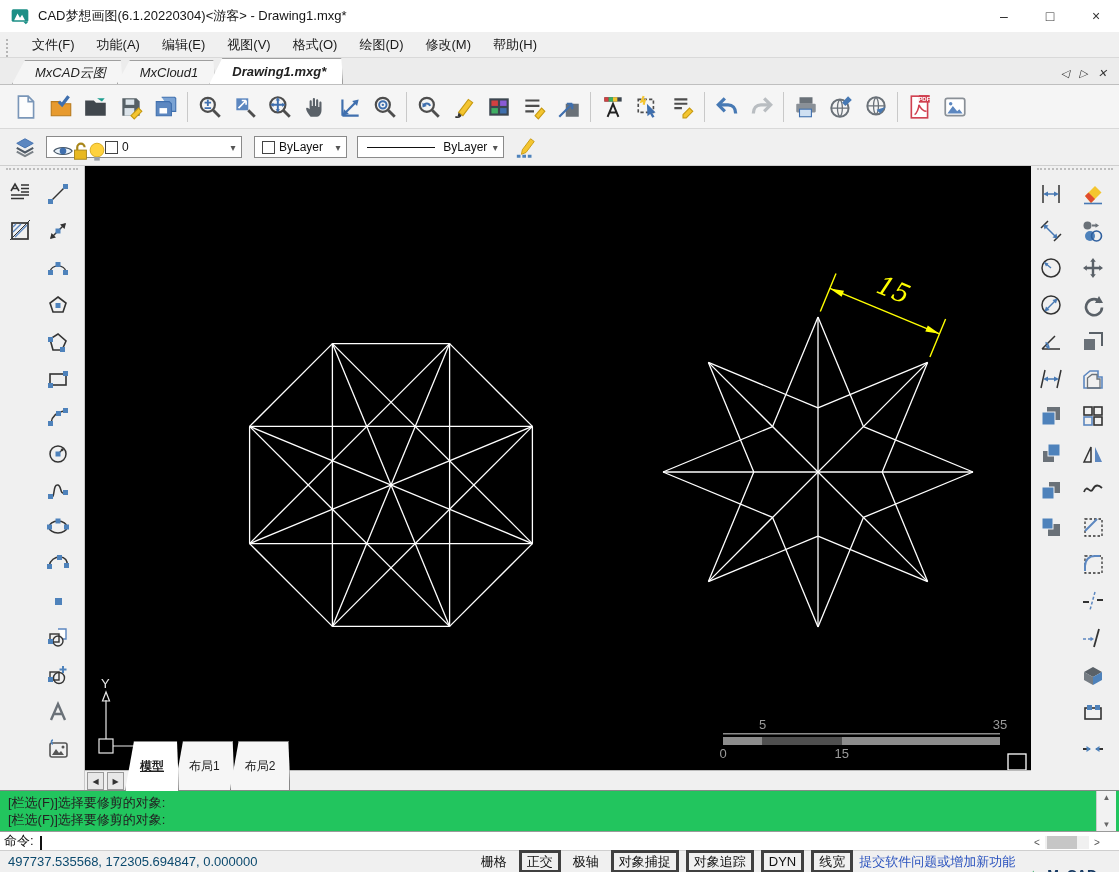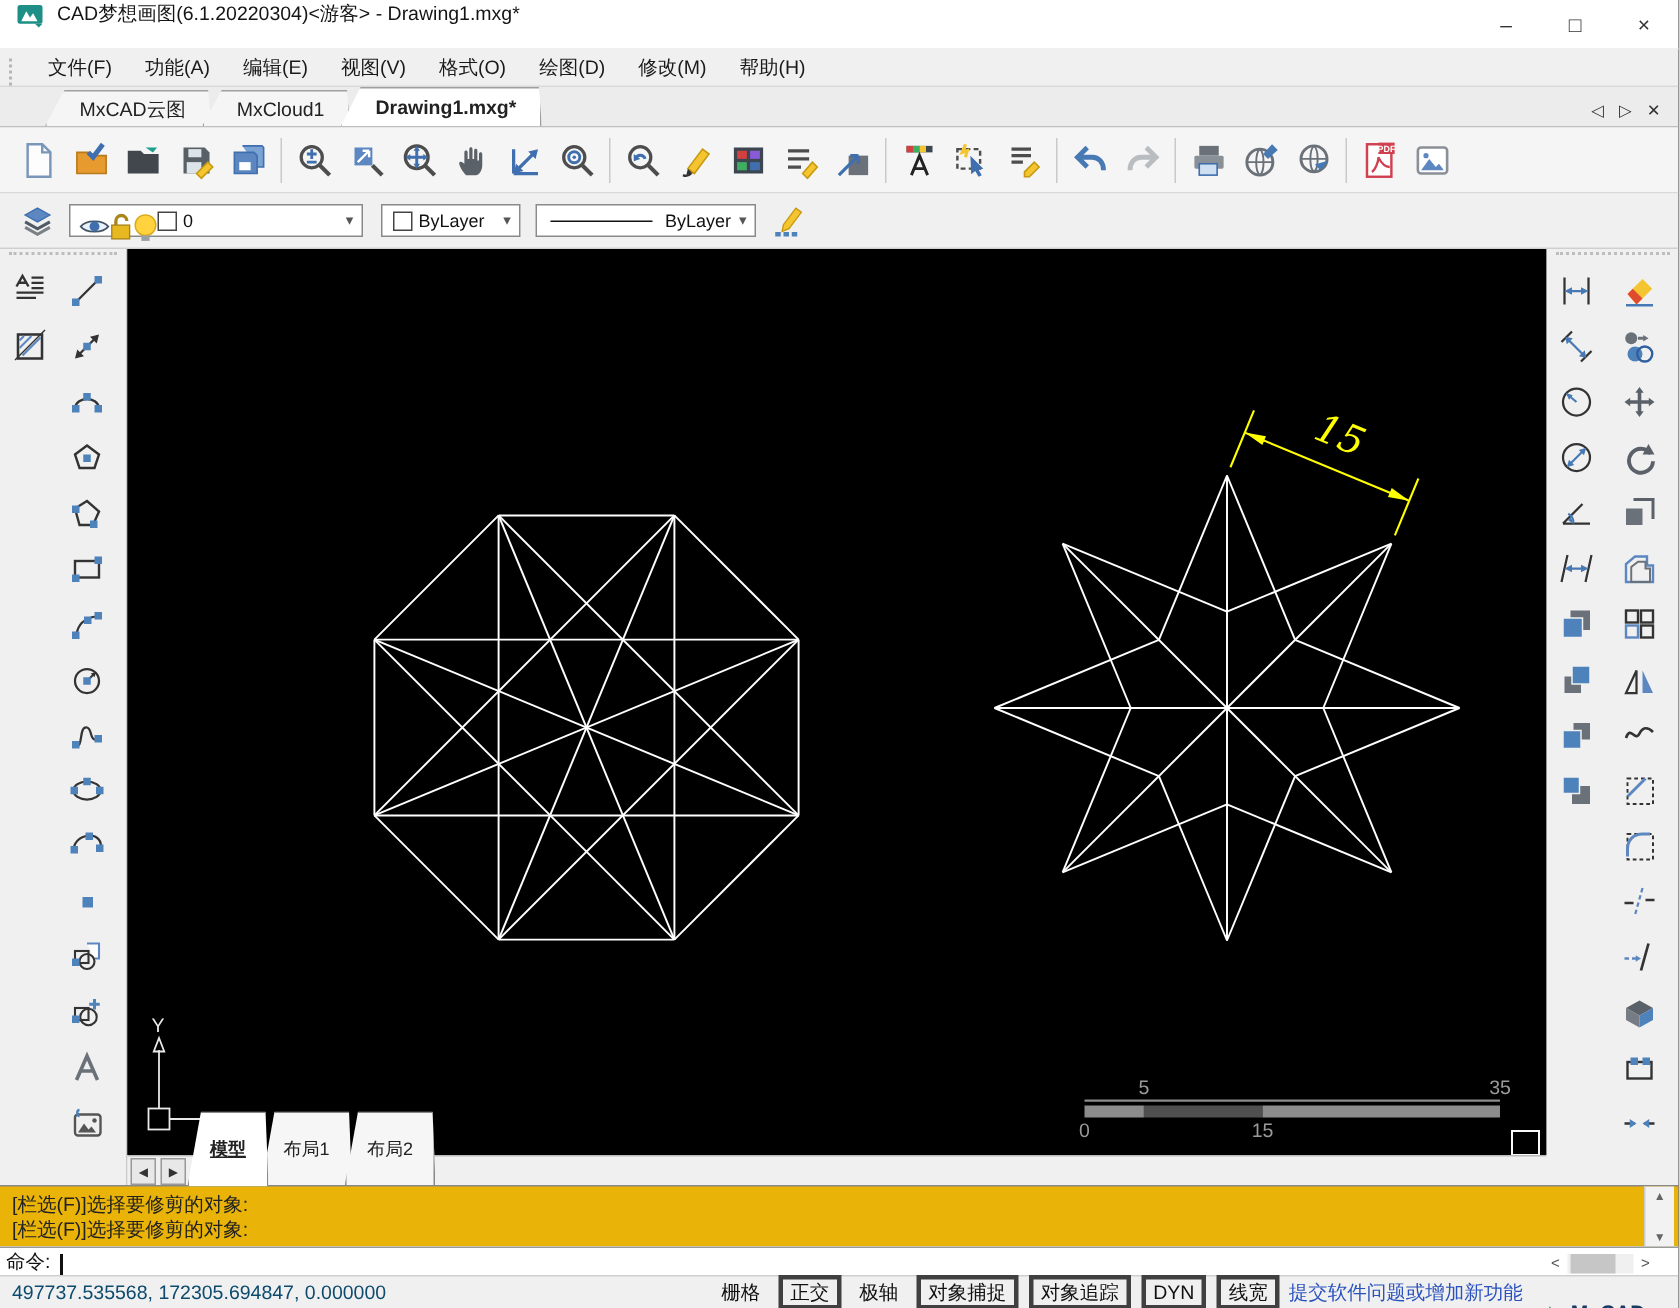--- a/index.html
+++ b/index.html
@@ -2,34 +2,34 @@
 <html><head>
 <meta charset="utf-8">
 <style>
   html,body{margin:0;padding:0;}
   body{width:1119px;height:872px;position:relative;overflow:hidden;
        font-family:"Liberation Sans",sans-serif;background:#f0f0f0;color:#111;
        -webkit-font-smoothing:antialiased;}
   .abs{position:absolute;}
   
   #titlebar{left:0;top:0;width:1119px;height:32px;background:#ffffff;border-bottom:1px solid #e3e3e3;
-            display:flex;align-items:flex-start;}
+            display:flex;align-items:center;}
   #titlebar .appico{width:20px;height:20px;margin:0 8px 0 10px;}
   #titlebar .title{font-size:13px;color:#151515;}
   #winbtns{margin-left:auto;display:flex;height:32px;}
   .winbtn{width:46px;height:32px;display:flex;align-items:center;justify-content:center;
           font-size:14px;color:#333;}
   
   #menubar{left:0;top:32px;width:1119px;height:26px;background:#f0f0f0;border-bottom:1px solid #d9d9d9;
            display:flex;align-items:flex-end;padding-left:6px;box-sizing:border-box;}
   #menubar .handle{width:5px;height:18px;border-left:2px dotted #b5b5b5;margin-right:8px;}
   .menuitem{font-size:13px;padding:3px 11px;color:#1a1a1a;}
   
   #tabbar{left:0;top:58px;width:1119px;height:27px;background:#ececec;border-bottom:1px solid #bfbfbf;
-          display:flex;align-items:flex-end;padding-left:30px;box-sizing:border-box;}
+          display:flex;align-items:flex-end;padding-left:12px;box-sizing:border-box;font-style:italic;}
   .doctab{height:23px;line-height:23px;font-size:13px;padding:0 16px 0 22px;background:#f5f5f5;
           color:#222;clip-path:polygon(13px 0,calc(100% - 2px) 0,100% 100%,0 100%);
           border:1px solid #9f9f9f;border-bottom:none;margin-right:-6px;}
   .doctab.active{background:#ffffff;font-weight:bold;height:25px;line-height:25px;z-index:2;}
   #tabctrls{margin-left:auto;display:flex;align-items:center;gap:10px;padding:0 12px 4px 0;
             font-size:11px;color:#333;}
   
   #toolbar{left:0;top:85px;width:1119px;height:44px;background:#f5f5f5;border-bottom:1px solid #d9d9d9;
            display:flex;align-items:center;padding-left:8px;box-sizing:border-box;}
   .tbtn{width:35px;height:36px;display:flex;align-items:center;justify-content:center;border-radius:3px;}
@@ -52,21 +52,21 @@
   #canvaswrap{left:85px;top:166px;width:946px;height:604px;background:#000;}
   
   #modeltabs{left:85px;top:770px;width:946px;height:20px;background:#f0f0f0;border-top:1px solid #bbb;
              display:flex;align-items:flex-end;font-size:12px;}
   #modeltabs .nav{width:15px;height:16px;border:1px solid #999;background:#e8e8e8;display:flex;
                   align-items:center;justify-content:center;font-size:8px;color:#333;margin:0 1px 1px 2px;}
   .mtab{height:17px;line-height:17px;padding:16px 14px;background:#f6f6f6;border:1px solid #888;border-bottom:none;
         clip-path:polygon(9px 0,calc(100% - 2px) 0,100% 100%,0 100%);margin-right:-5px;color:#222;}
   .mtab.active{background:#ffffff;font-weight:bold;text-decoration:underline;z-index:2;}
   
-  #cmdhist{left:0;top:790px;width:1119px;height:41px;background:#eab308;border-top:1px solid #888;
+  #cmdhist{left:0;top:790px;width:1119px;height:41px;background:#22c55e;border-top:1px solid #888;
            font-size:13px;line-height:17px;padding:3px 0 0 8px;box-sizing:border-box;color:#222;}
   #histscroll{left:1096px;top:791px;width:20px;height:40px;background:#f2f2f2;border-left:1px solid #ccc;
               display:flex;flex-direction:column;justify-content:space-between;align-items:center;
               font-size:8px;color:#666;padding:2px 0;box-sizing:border-box;}
   #cmdline{left:0;top:831px;width:1119px;height:19px;background:#fff;border-top:1px solid #9a9a9a;
            display:flex;align-items:flex-end;font-size:13px;padding-left:4px;box-sizing:border-box;color:#111;}
   .caret{display:inline-block;width:2px;height:14px;background:#111;margin-left:6px;}
   #hscroll{position:absolute;right:14px;display:flex;align-items:center;height:15px;color:#555;font-size:10px;}
   #hscroll .hsbtn{width:16px;text-align:center;}
   #hscroll .track{width:44px;height:13px;background:#f0f0f0;position:relative;}

